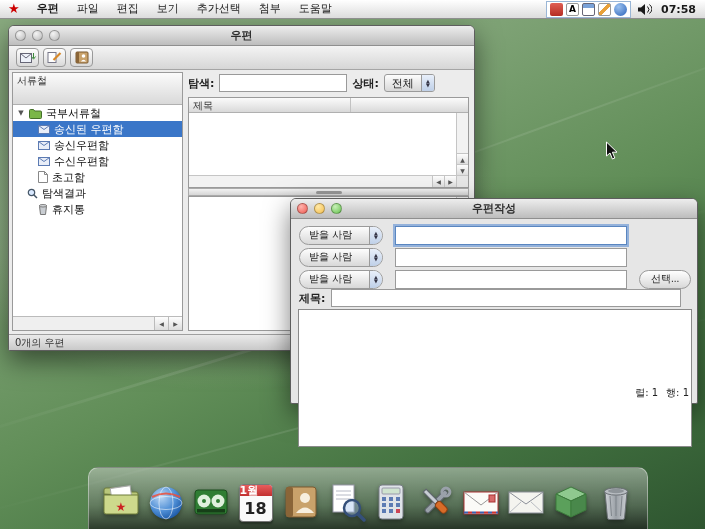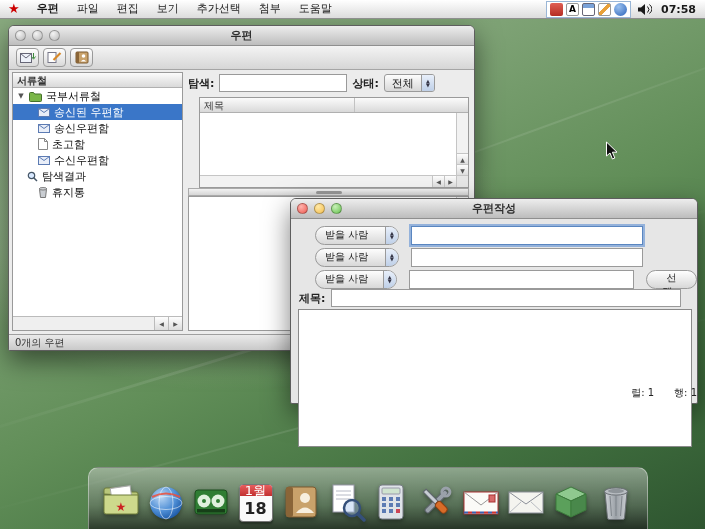--- a/index.html
+++ b/index.html
@@ -36,73 +36,73 @@
 .tl.red{background:radial-gradient(circle at 35% 30%,#ffb3ad,#ee5b52)}
 .tl.yellow{background:radial-gradient(circle at 35% 30%,#ffe9a8,#f5bf4f)}
 .tl.green{background:radial-gradient(circle at 35% 30%,#c8f0b8,#66c24e)}
 .tl.gray{background:radial-gradient(circle at 35% 30%,#f4f4f4,#b9b9b9)}
 
 
 .mail-window{left:8px;top:25px;width:467px;height:326px;z-index:10}
 .mail-toolbar{position:absolute;top:20px;left:0;right:0;height:24px;background:linear-gradient(#f4f4f4,#d6d6d6);border-bottom:1px solid #a5a5a5;display:flex;align-items:center;gap:4px;padding:0 7px}
 .tbtn{width:23px;height:19px;border:1px solid #9a9a9a;border-radius:4px;background:linear-gradient(#fefefe,#d9d9d9);display:flex;align-items:center;justify-content:center;padding:0}
 .sidebar{position:absolute;left:3px;top:46px;width:171px;bottom:19px;background:#fff;border:1px solid #9a9a9a;font-size:11px;overflow:hidden}
-.side-header{height:15px;background:linear-gradient(#fbfbfb,#d9d9d9);border-bottom:1px solid #b0b0b0;font-size:10px;font-weight:bold;padding:1px 4px;color:#333}
+.side-header{height:32px;background:linear-gradient(#fbfbfb,#d9d9d9);border-bottom:1px solid #b0b0b0;font-size:10px;font-weight:normal;padding:1px 4px;color:#333}
 .tree-item{height:16px;display:flex;align-items:center;gap:4px;padding-left:4px;white-space:nowrap;color:#111}
 .tree-item.child{padding-left:25px}
 .tree-item.selected{background:#3a76c8;color:#fff}
 .disclosure{font-size:7px;color:#555;width:8px;text-align:center}
 .sb-hscroll{position:absolute;bottom:0;left:0;right:0;height:14px;background:#efefef;border-top:1px solid #bbb;display:flex;justify-content:flex-end;align-items:stretch}
 .scroll-btn{width:14px;border-left:1px solid #bbb;display:flex;align-items:center;justify-content:center;font-size:6px;color:#555;background:linear-gradient(#fdfdfd,#ddd)}
 .search-row{position:absolute;left:179px;top:46px;right:5px;height:22px;display:flex;align-items:center;gap:5px;font-size:11px;color:#222}
 .search-row .lbl{font-weight:bold;white-space:nowrap}
 .search-input{width:128px;height:18px;border:1px solid #9a9a9a;background:#fff;font-size:11px;padding:0 3px}
 .popup{height:18px;border:1px solid #9a9a9a;border-radius:3px;background:linear-gradient(#fdfdfd,#d8d8d8);display:flex;align-items:center;font-size:11px;padding-left:7px;color:#222}
 .stepper{width:13px;height:100%;margin-left:7px;border-left:1px solid #9a9a9a;display:flex;flex-direction:column;align-items:center;justify-content:center;background:linear-gradient(#e8effa,#bfd0e8);font-size:5px;line-height:4px;color:#334;border-radius:0 2px 2px 0}
-.msg-list{position:absolute;left:190px;top:71px;right:5px;height:91px;border:1px solid #9a9a9a;background:#fff}
+.msg-list{position:absolute;left:179px;top:71px;right:5px;height:91px;border:1px solid #9a9a9a;background:#fff}
 .list-header{display:flex;height:15px;background:linear-gradient(#fbfbfb,#d9d9d9);border-bottom:1px solid #b0b0b0;font-size:10px;color:#333}
 .col{padding:1px 4px;border-right:1px solid #c2c2c2;white-space:nowrap;overflow:hidden}
 .col.subject{width:58%}
 .col.sender{flex:1}
 .list-body{position:absolute;top:15px;left:0;right:12px;bottom:12px;background:#fff}
 .vscroll{position:absolute;top:15px;right:0;bottom:12px;width:12px;background:#f2f2f2;border-left:1px solid #c5c5c5;display:flex;flex-direction:column;justify-content:flex-end;align-items:stretch}
 .vbtn{height:11px;border-top:1px solid #c5c5c5;display:flex;align-items:center;justify-content:center;font-size:6px;color:#555;background:linear-gradient(#fdfdfd,#ddd)}
 .list-hscroll{position:absolute;left:0;right:12px;bottom:0;height:12px;background:#f2f2f2;border-top:1px solid #c5c5c5;display:flex;justify-content:flex-end}
 .hbtn{width:12px;border-left:1px solid #c5c5c5;display:flex;align-items:center;justify-content:center;font-size:6px;color:#555;background:linear-gradient(#fdfdfd,#ddd)}
 .corner{position:absolute;right:0;bottom:0;width:12px;height:12px;background:#e6e6e6;border-left:1px solid #c5c5c5;border-top:1px solid #c5c5c5}
 .splitter{position:absolute;left:179px;right:5px;top:162px;height:8px;background:linear-gradient(#f2f2f2,#d6d6d6);border:1px solid #aaa;display:flex;align-items:center;justify-content:center}
 .splitter .dot{width:26px;height:3px;border-radius:2px;background:#999}
 .preview{position:absolute;left:179px;top:170px;right:5px;bottom:19px;border:1px solid #9a9a9a;background:#fff}
 .preview .vscroll{top:0;bottom:0}
 .mail-statusbar{position:absolute;left:0;right:0;bottom:0;height:16px;background:linear-gradient(#eaeaea,#c9c9c9);border-top:1px solid #9f9f9f;font-size:10px;color:#333;display:flex;align-items:center;padding:0 6px}
 .grip{position:absolute;right:1px;bottom:1px;width:12px;height:12px;background:repeating-linear-gradient(135deg,transparent 0 3px,#9a9a9a 3px 4px)}
 
 
 .compose-window{left:290px;top:198px;width:408px;height:206px;background:#e6e6e6;z-index:30}
-.rrow{position:absolute;left:24px;display:flex;align-items:center;gap:12px;height:20px}
+.rrow{position:absolute;left:8px;display:flex;align-items:center;gap:12px;height:20px}
 .rrow1{top:26px}.rrow2{top:48px}.rrow3{top:70px}
 .popup.pill{width:84px;height:19px;border-radius:10px;justify-content:space-between;padding-left:9px;font-size:10px}
 .popup.pill .stepper{border-radius:0 9px 9px 0}
 .addr-input{width:232px;height:19px;border:1px solid #9a9a9a;background:#fff;font-size:11px;padding:0 3px}
 .addr-input.focusring{border:1px solid #5a86c0;outline:2px solid rgba(120,160,215,.75)}
 .select-btn{height:19px;padding:0 11px;border:1px solid #9a9a9a;border-radius:10px;background:linear-gradient(#fefefe,#d8d8d8);font-size:10px;color:#222}
 .subject-row{position:absolute;left:8px;top:90px;display:flex;align-items:center;gap:6px;font-size:11px;color:#222}
 .subject-row .lbl{font-weight:bold}
 .subject-input{width:350px;height:18px;border:1px solid #9a9a9a;background:#fff;font-size:11px;padding:0 3px}
 .body-area{position:absolute;left:7px;top:110px;width:394px;height:138px;border:1px solid #8a8a8a;background:#fff;resize:none;font-size:11px;font-family:"DejaVu Sans","Liberation Sans",sans-serif}
-.pos-status{position:absolute;right:0;bottom:3px;font-size:10px;color:#222;display:flex;gap:20px}
+.pos-status{position:absolute;right:8px;bottom:3px;font-size:10px;color:#222;display:flex;gap:8px}
 
 
 .dock{position:absolute;left:88px;bottom:0;width:560px;height:62px;z-index:40}
 .dock-bg{position:absolute;inset:0;background:linear-gradient(rgba(205,210,205,.55),rgba(110,115,110,.5) 62%,rgba(32,34,32,.72));border:1px solid rgba(255,255,255,.4);border-bottom:none;border-radius:10px 10px 0 0}
 .dock-icons{position:absolute;left:0;right:0;bottom:7px;display:flex;justify-content:center;align-items:flex-end;gap:2px}
 .dock-icon{width:43px;height:44px;display:flex;align-items:flex-end;justify-content:center}
 .dock-icon svg{width:40px;height:40px;filter:drop-shadow(0 2px 2px rgba(0,0,0,.35))}
 .cal{width:34px;height:38px;background:#fafafa;border:1px solid #777;border-radius:4px;overflow:hidden;box-shadow:0 2px 2px rgba(0,0,0,.35)}
-.cal-top{height:11px;background:linear-gradient(#e85d5d,#c23030);color:#fff;font-size:13px;text-align:center;line-height:11px;font-weight:normal}
+.cal-top{height:11px;background:linear-gradient(#e85d5d,#c23030);color:#fff;font-size:11px;text-align:left;line-height:11px;font-weight:bold}
 .cal-day{font-size:16px;font-weight:bold;text-align:center;line-height:25px;color:#222}
 
 
 .cursor{position:absolute;left:605px;top:141px;z-index:60;pointer-events:none}
 svg{display:block}
 .tree-item svg,.search-row svg{flex:none}
 </style>
 </head>
 <body>
 
@@ -186,32 +186,32 @@
         <span>송신된 우편함</span>
       </div>
       <div class="tree-item child">
         <svg width="12" height="9" viewBox="0 0 12 9">
             <rect x=".5" y=".5" width="11" height="8" fill="#e9eef8" stroke="#5c7bb3"></rect>
             <path d="M.5 .5 L6 4.5 L11.5 .5" fill="none" stroke="#5c7bb3"></path>
           </svg>
         <span>송신우편함</span>
       </div>
       <div class="tree-item child">
+        <svg width="12" height="9" viewBox="0 0 12 9">
+            <rect x=".5" y=".5" width="11" height="8" fill="#e9eef8" stroke="#5c7bb3"></rect>
+            <path d="M.5 .5 L6 4.5 L11.5 .5" fill="none" stroke="#5c7bb3"></path>
+          </svg>
+        <span>수신우편함</span>
+      </div>
+      <div class="tree-item child">
         <svg width="10" height="12" viewBox="0 0 10 12">
             <path d="M.5 .5 h6 l3 3 v8 h-9 z" fill="#fff" stroke="#888"></path>
             <path d="M6.5 .5 v3 h3" fill="none" stroke="#888"></path>
           </svg>
         <span>초고함</span>
-      </div>
-      <div class="tree-item child">
-        <svg width="12" height="9" viewBox="0 0 12 9">
-            <rect x=".5" y=".5" width="11" height="8" fill="#e9eef8" stroke="#5c7bb3"></rect>
-            <path d="M.5 .5 L6 4.5 L11.5 .5" fill="none" stroke="#5c7bb3"></path>
-          </svg>
-        <span>수신우편함</span>
       </div>
       <div class="tree-item" style="padding-left:14px">
         <svg width="11" height="11" viewBox="0 0 11 11">
             <circle cx="4.5" cy="4.5" r="3.2" fill="rgba(160,200,255,.4)" stroke="#456" stroke-width="1.2"></circle>
             <line x1="7" y1="7" x2="10" y2="10" stroke="#456" stroke-width="1.5"></line>
           </svg>
         <span>탐색결과</span>
       </div>
       <div class="tree-item child">
         <svg width="10" height="12" viewBox="0 0 10 12">

